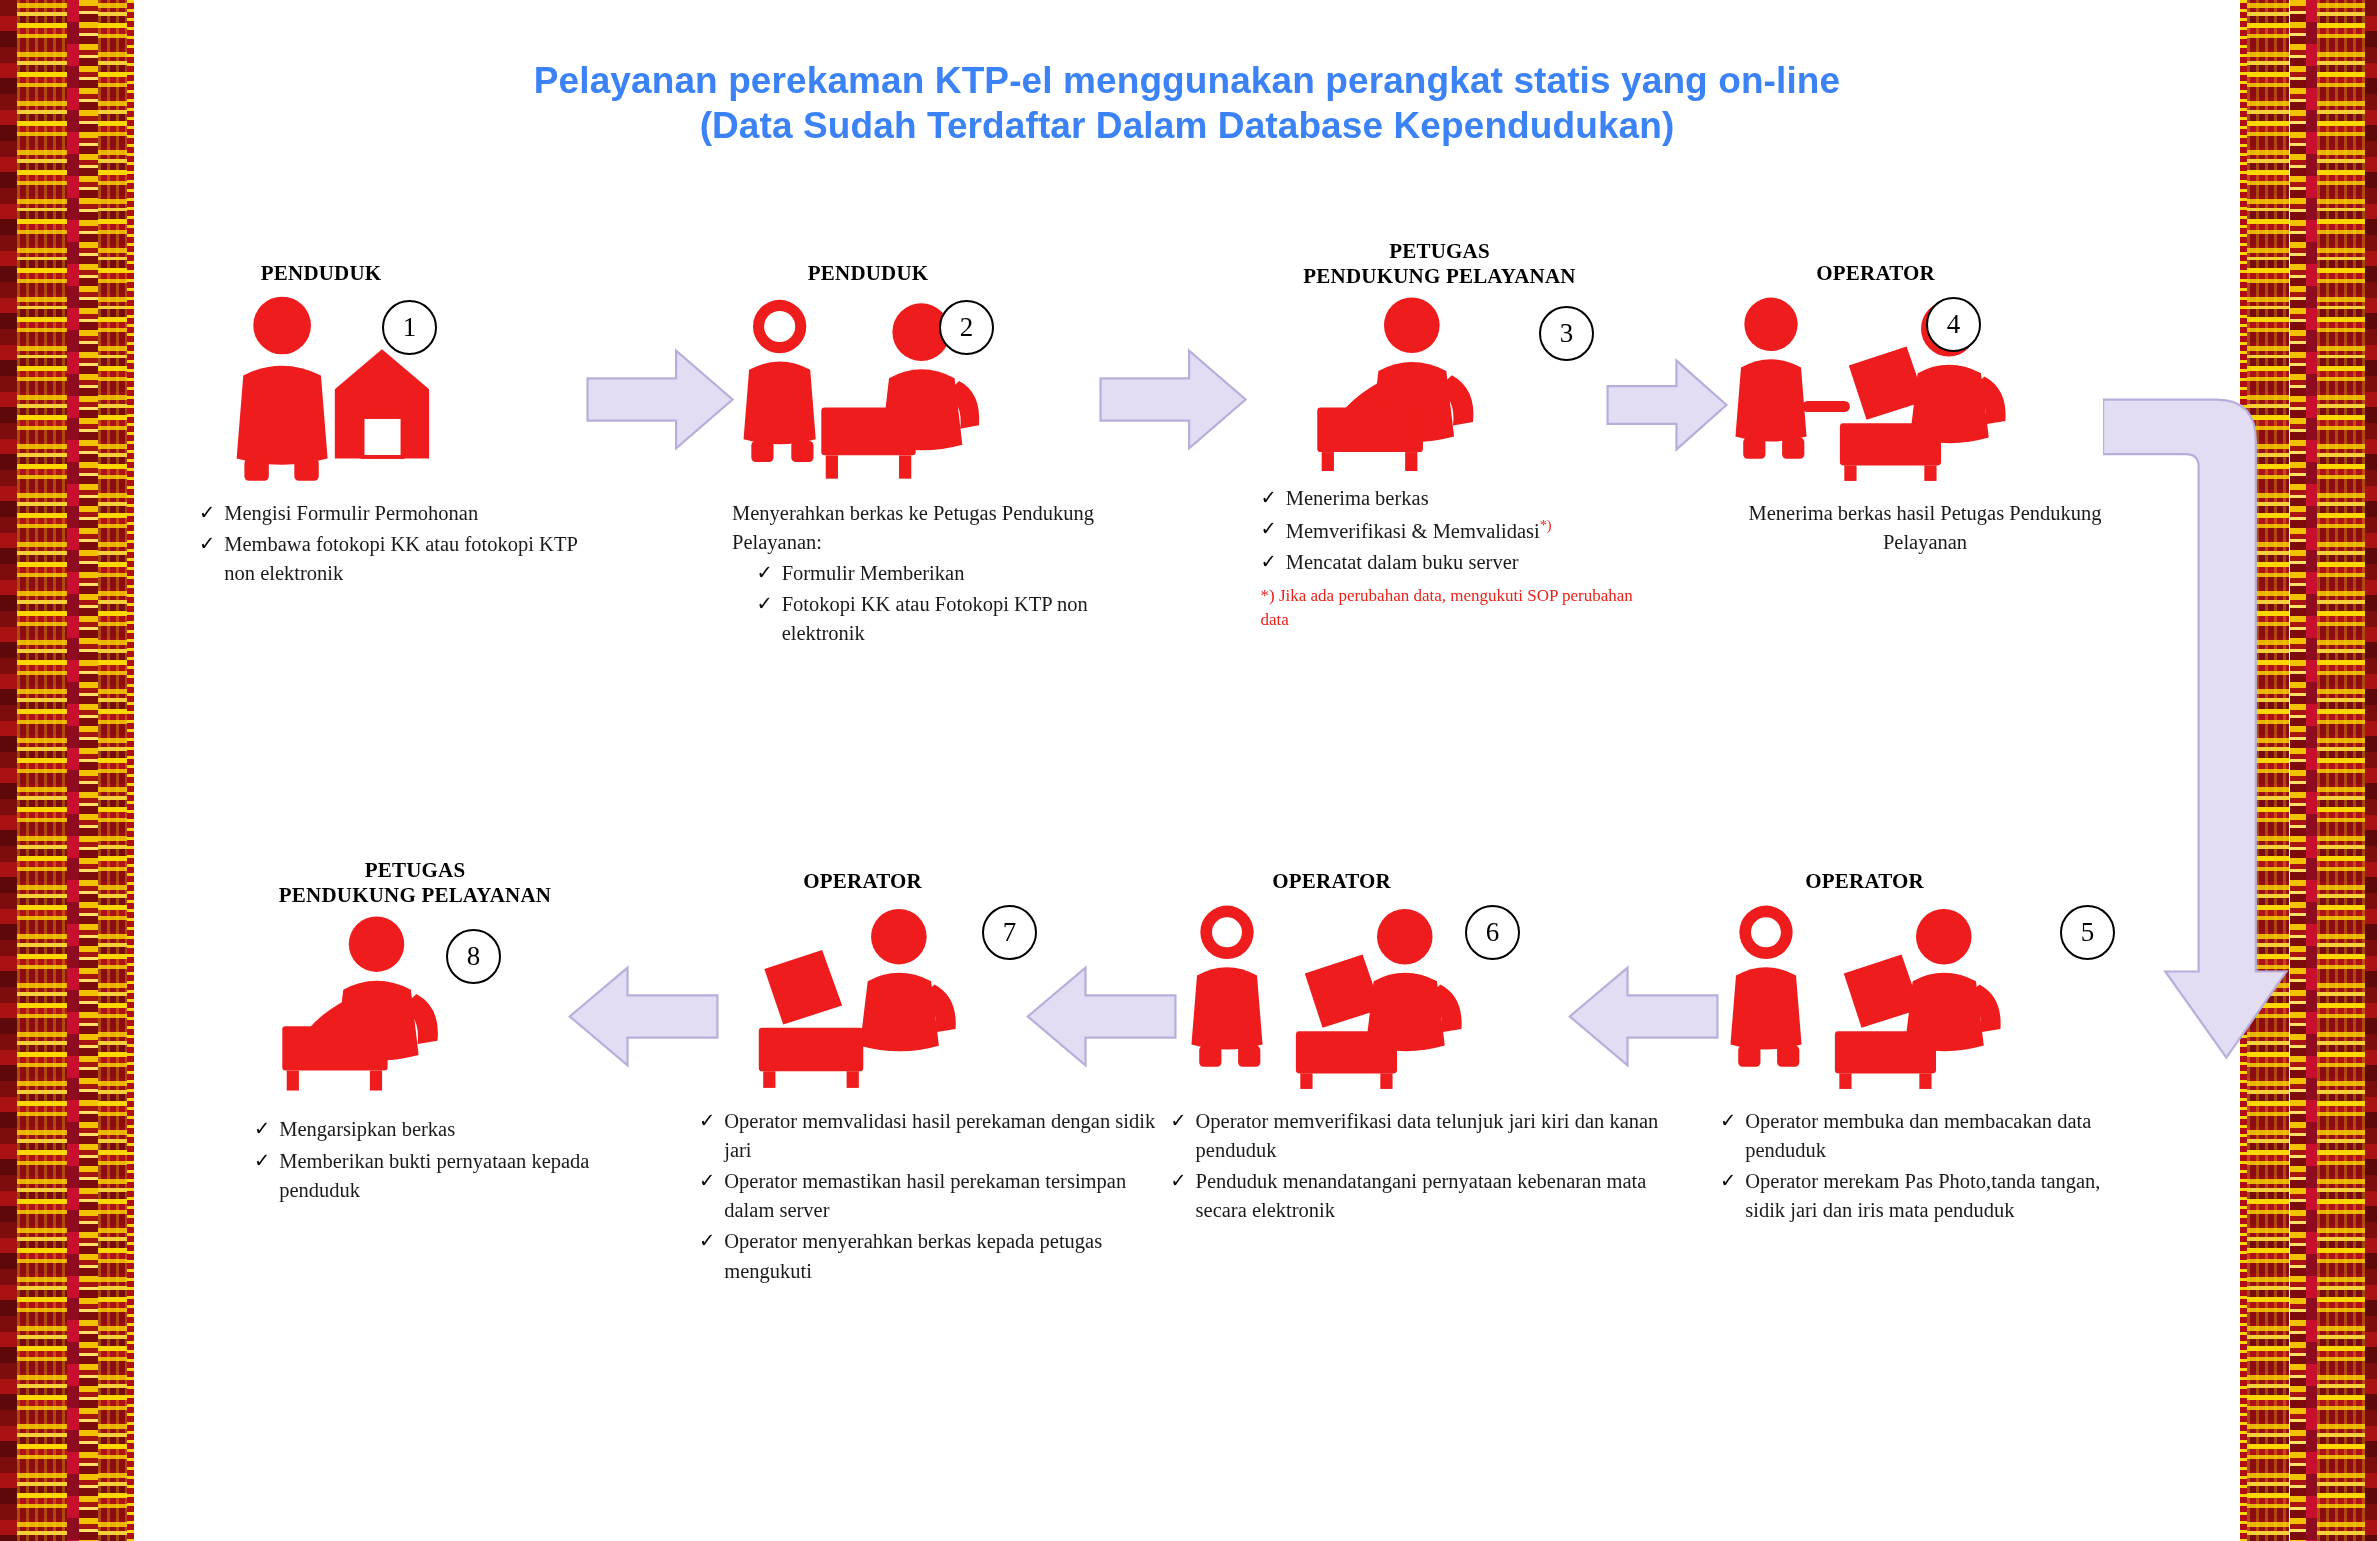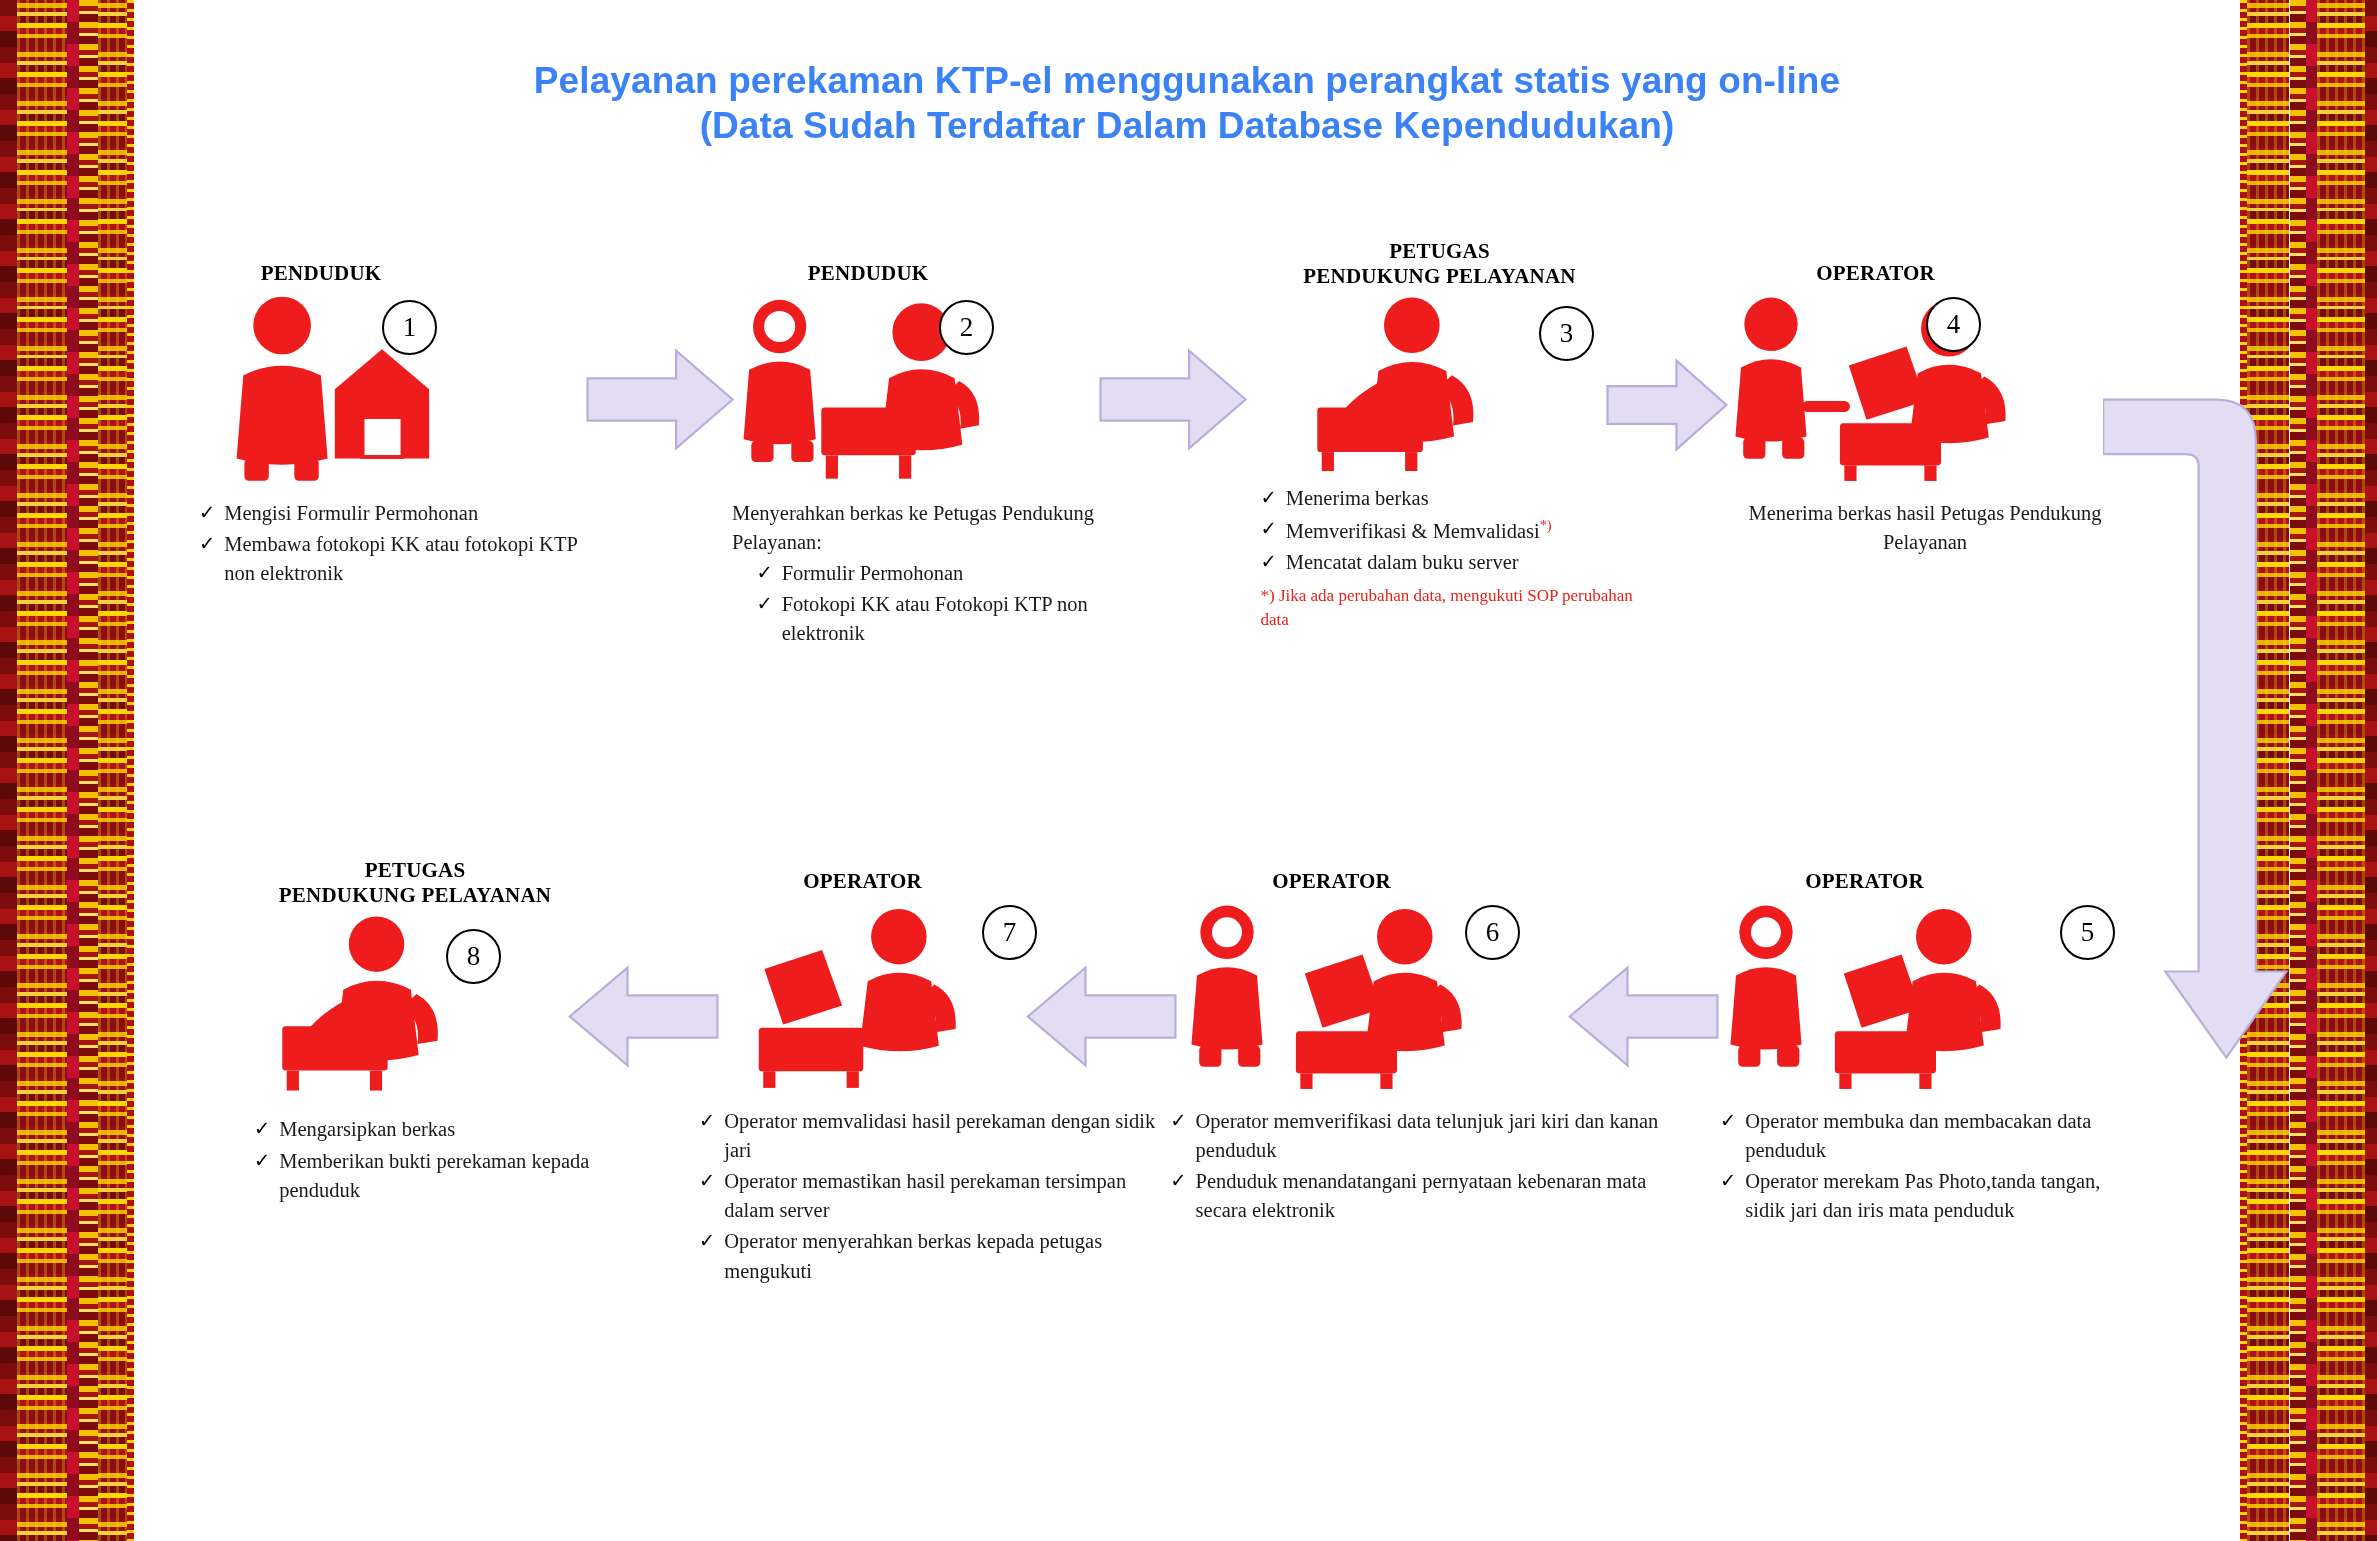--- a/index.html
+++ b/index.html
@@ -270,21 +270,21 @@
           <rect x="158" y="294" width="22" height="42"></rect>
           <rect x="290" y="294" width="22" height="42"></rect>
         </g>
       </svg>
       <div class="step-num" style="left:207px; top:7.8px;">2</div>
     </div>
     <div class="desc" style="width:389px; margin-top:12.2px;">
       <div class="plain">Menyerahkan berkas ke Petugas Pendukung Pelayanan:</div>
       <div class="tick-item indent">
         <span class="tick">✓</span>
-        <span>Formulir Permohonan</span>
+        <span>Formulir Memberikan</span>
       </div>
       <div class="tick-item indent">
         <span class="tick">✓</span>
         <span>Fotokopi KK atau Fotokopi KTP  non elektronik</span>
       </div>
     </div>
   </div>
 
   <div class="arrow" style="left:952px; top:344px;">
     <svg width="155" height="111" viewBox="0 0 280 200">
@@ -529,19 +529,19 @@
       </svg>
       <div class="step-num" style="left:220px; top:16.7px;">8</div>
     </div>
     <div class="desc" style="width:366px; margin-top:14.4px; margin-left:28px;">
       <div class="tick-item">
         <span class="tick">✓</span>
         <span>Mengarsipkan berkas</span>
       </div>
       <div class="tick-item">
         <span class="tick">✓</span>
-        <span>Memberikan bukti perekaman kepada penduduk</span>
+        <span>Memberikan bukti pernyataan kepada penduduk</span>
       </div>
     </div>
   </div>
 
 </div>
 
 
 </body></html>

